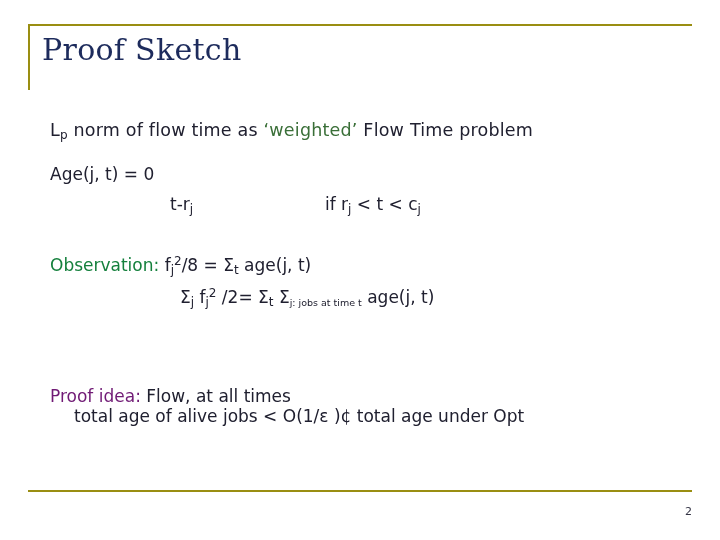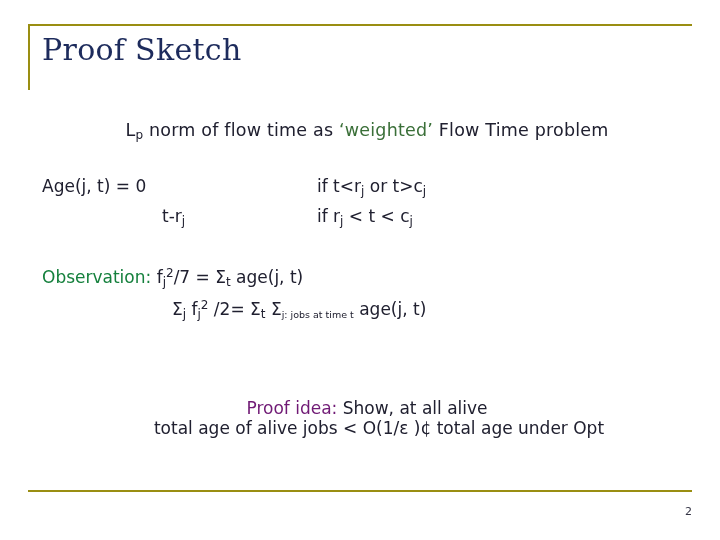--- a/index.html
+++ b/index.html
@@ -49,40 +49,39 @@
     position: absolute;
     left: 42px;
     top: 32px;
     font-family: "DejaVu Serif", serif;
     font-size: 30px;
     color: #1d2b5c;
     letter-spacing: 0.3px;
   }
   .body {
     position: absolute;
-    left: 42px;
+    left: 50px;
     top: 120px;
     width: 650px;
-    text-align: center;
   }
   .line1 {
     font-size: 17.5px;
     color: #202030;
     letter-spacing: 0.2px;
     white-space: nowrap;
   }
   .line1 .weighted {
     color: #3a6f38;
   }
   .line1 .sub {
     font-size: 12px;
     vertical-align: -3px;
   }
   .age-block {
-    margin-top: 34px;
+    margin-top: 22px;
     position: relative;
     height: 62px;
     font-size: 17px;
     color: #202030;
   }
   .age-l1 {
     position: absolute;
     left: 0px;
     top: 0px;
     white-space: nowrap;
@@ -178,31 +177,30 @@
 
   <div class="body">
 
     <div class="line1">
       <span>L</span><span class="sub">p</span><span> norm of flow time  as  </span><span class="weighted">‘weighted’</span><span> Flow Time problem</span>
     </div>
 
     <div class="age-block">
       <div class="age-l1">Age(j, t) =  0</div>
       <div class="age-l2"><span>t-r</span><span class="sub">j</span></div>
-      <div class="age-r1"><span>if   t&lt;r</span><span class="sub">j</span><span>  or   t&gt;c</span><span class="sub">j</span></div>
       <div class="age-r2"><span>if   r</span><span class="sub">j</span><span> &lt; t &lt; c</span><span class="sub">j</span></div>
     </div>
 
     <div class="obs-block">
-      <div class="obs-l1"><span class="obs-label">Observation:</span><span>  f</span><span class="sub">j</span><span class="sup">2</span><span class="sym">/7 =  Σ</span><span class="sub">t</span><span>  age(j, t)</span></div>
+      <div class="obs-l1"><span class="obs-label">Observation:</span><span>  f</span><span class="sub">j</span><span class="sup">2</span><span class="sym">/8 =  Σ</span><span class="sub">t</span><span>  age(j, t)</span></div>
       <div class="obs-l2"><span class="sym">Σ</span><span class="sub">j</span><span>  f</span><span class="sub">j</span><span class="sup">2</span><span class="sym"> /2= Σ</span><span class="sub">t</span><span class="sym">  Σ</span><span class="tiny-sub">j: jobs at time t</span><span> age(j, t)</span></div>
     </div>
 
     <div class="proof-block">
-      <div class="proof-l1"><span class="proof-label">Proof idea:</span><span>  Show, at all alive</span></div>
+      <div class="proof-l1"><span class="proof-label">Proof idea:</span><span>  Flow, at all times</span></div>
       <div class="proof-l2"><span>total age of alive jobs &lt; O(1/</span><span class="sym">ε</span><span> )¢ total age under Opt</span></div>
     </div>
 
   </div>
 
   <div class="bottom-rule"></div>
   <div class="page-num">2</div>
 
 </div>
 

